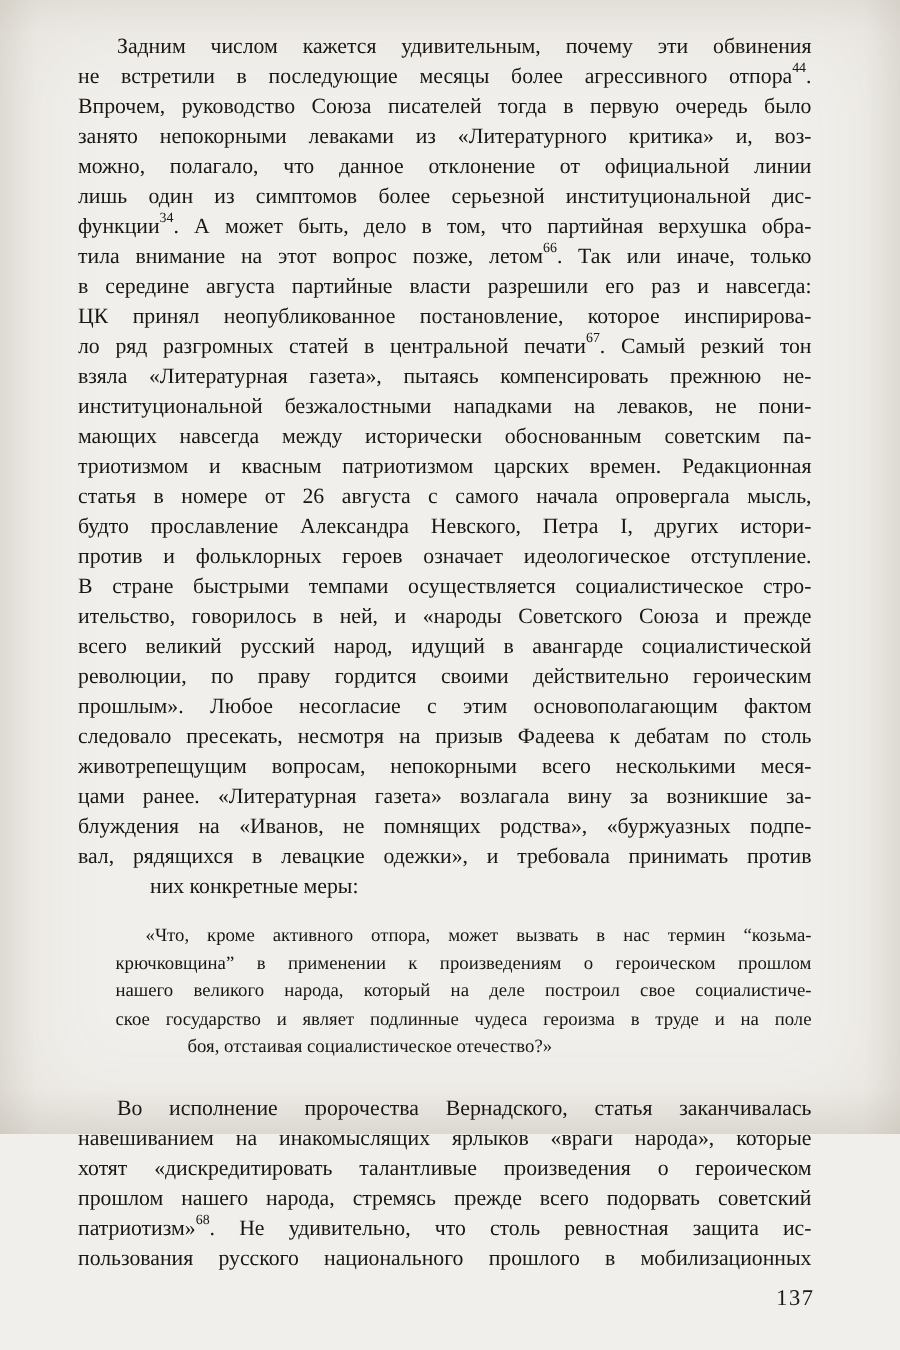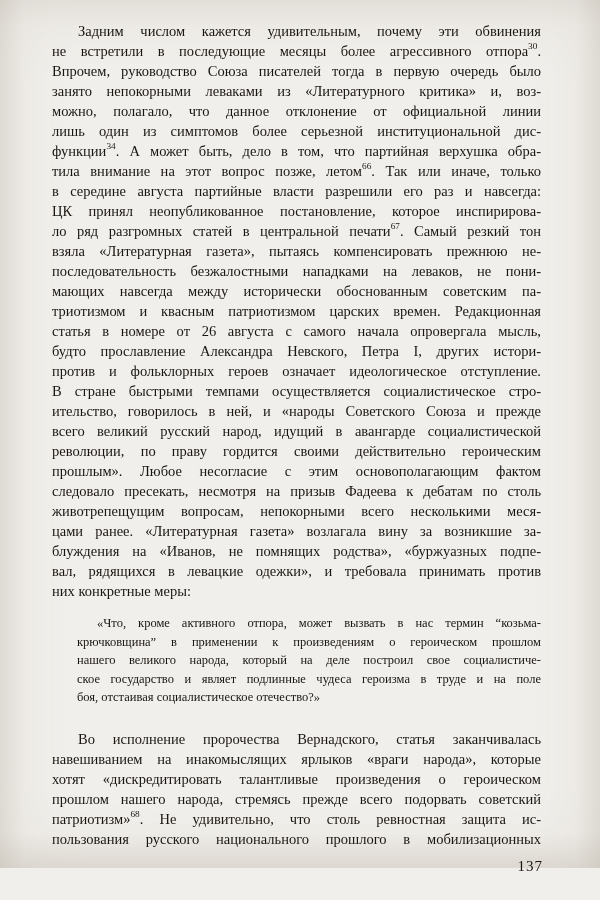--- a/index.html
+++ b/index.html
@@ -9,21 +9,21 @@
     height: 900px;
     overflow: hidden;
   }
   body {
     font-family: "Liberation Serif", "DejaVu Serif", serif;
     background: #f1efeb;
   }
   .book-page {
     position: relative;
     width: 600px;
-    height: 868px;
+    height: 756px;
     background:
       linear-gradient(90deg, rgba(190,182,168,0.22) 0%, rgba(255,255,255,0) 4%, rgba(255,255,255,0) 96%, rgba(190,182,168,0.22) 100%),
       linear-gradient(180deg, rgba(200,192,178,0.15) 0%, rgba(255,255,255,0) 3%, rgba(255,255,255,0) 96%, rgba(190,182,168,0.25) 100%),
       #f1efeb;
     box-shadow: inset 0 0 70px rgba(120, 108, 90, 0.14);
     color: #1a1612;
     font-family: Liberation Serif, serif;
   }
   .text-block {
     position: absolute;
@@ -32,20 +32,21 @@
     width: 489px;
   }
   .para .line {
     text-align: justify;
     text-align-last: justify;
     white-space: nowrap;
   }
   .para .line.flush {
     text-align: center;
     text-align-last: left;
+    margin-left: 48px;
   }
   .para.body .line {
     font-size: 14.5px;
     line-height: 20px;
   }
   .para.body .line.indent {
     padding-left: 26px;
   }
   .para.quote {
     margin: 13px 0 22px 25px;
@@ -74,32 +75,32 @@
     color: #1a1612;
   }
 </style>
 </head>
 <body>
 
 <div class="book-page">
   <div class="text-block" id="content">
       <div class="para body">
         <div class="line indent">Задним числом кажется удивительным, почему эти обвинения</div>
-        <div class="line">не встретили в последующие месяцы более агрессивного отпора<sup>30</sup>.</div>
+        <div class="line">не встретили в последующие месяцы более агрессивного отпора<sup>44</sup>.</div>
         <div class="line">Впрочем, руководство Союза писателей тогда в первую очередь было</div>
         <div class="line">занято непокорными леваками из «Литературного критика» и, воз-</div>
         <div class="line">можно, полагало, что данное отклонение от официальной линии</div>
         <div class="line">лишь один из симптомов более серьезной институциональной дис-</div>
         <div class="line">функции<sup>34</sup>. А может быть, дело в том, что партийная верхушка обра-</div>
         <div class="line">тила внимание на этот вопрос позже, летом<sup>66</sup>. Так или иначе, только</div>
         <div class="line">в середине августа партийные власти разрешили его раз и навсегда:</div>
         <div class="line">ЦК принял неопубликованное постановление, которое инспирирова-</div>
         <div class="line">ло ряд разгромных статей в центральной печати<sup>67</sup>. Самый резкий тон</div>
         <div class="line">взяла «Литературная газета», пытаясь компенсировать прежнюю не-</div>
-        <div class="line">последовательность безжалостными нападками на леваков, не пони-</div>
+        <div class="line">институциональной безжалостными нападками на леваков, не пони-</div>
         <div class="line">мающих навсегда между исторически обоснованным советским па-</div>
         <div class="line">триотизмом и квасным патриотизмом царских времен. Редакционная</div>
         <div class="line">статья в номере от 26 августа с самого начала опровергала мысль,</div>
         <div class="line">будто прославление Александра Невского, Петра I, других истори-</div>
         <div class="line">против и фольклорных героев означает идеологическое отступление.</div>
         <div class="line">В стране быстрыми темпами осуществляется социалистическое стро-</div>
         <div class="line">ительство, говорилось в ней, и «народы Советского Союза и прежде</div>
         <div class="line">всего великий русский народ, идущий в авангарде социалистической</div>
         <div class="line">революции, по праву гордится своими действительно героическим</div>
         <div class="line">прошлым». Любое несогласие с этим основополагающим фактом</div>

